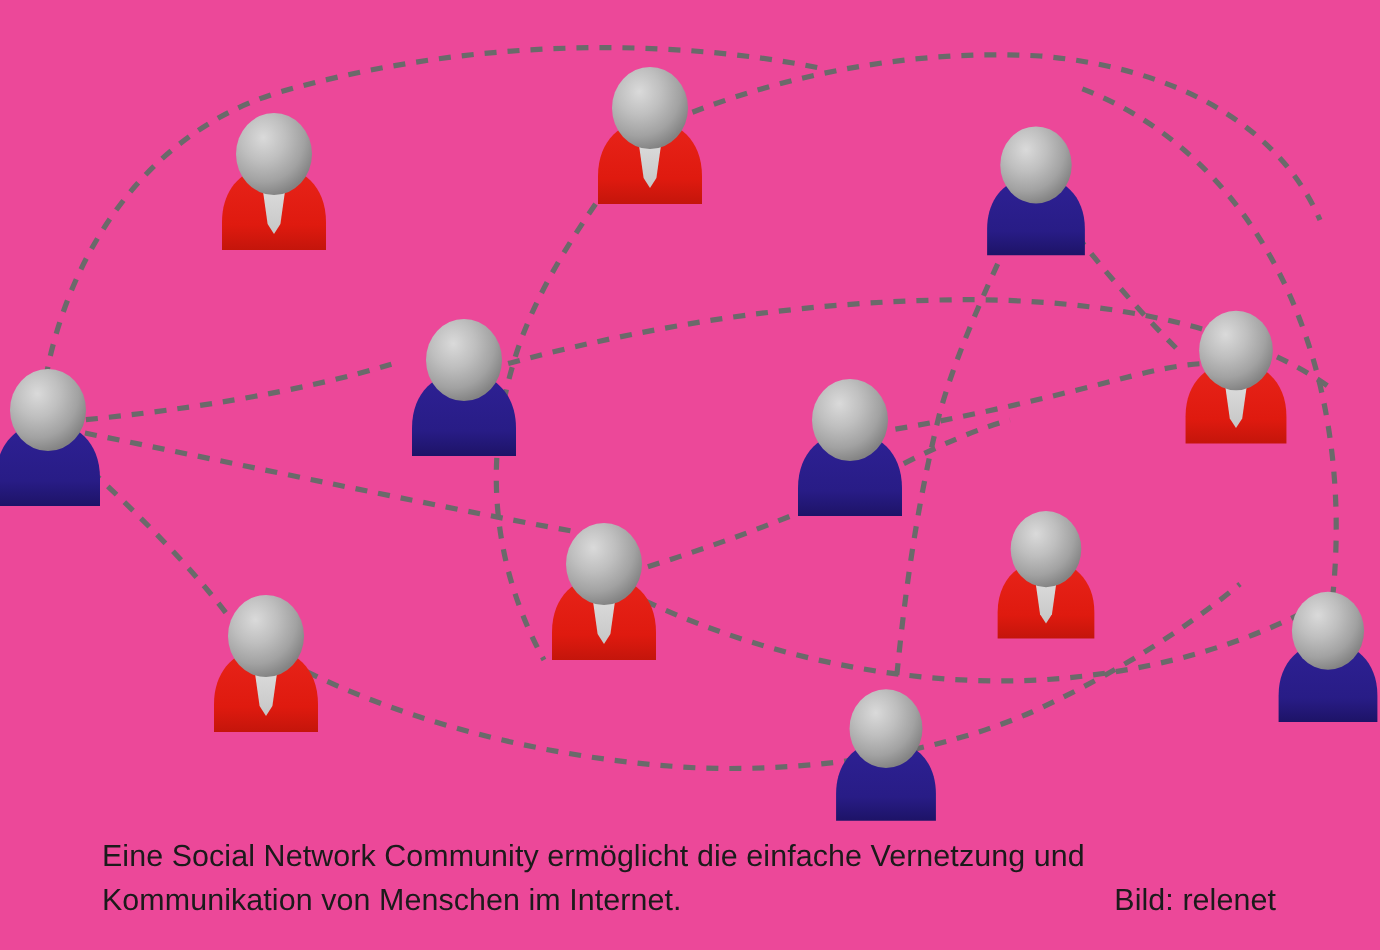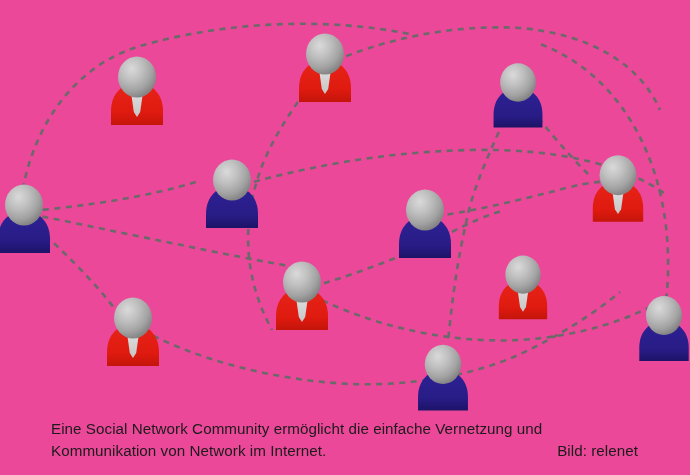--- a/index.html
+++ b/index.html
@@ -150,18 +150,18 @@
         <g transform="translate(443,372) scale(0.96)">
           <path d="M -26 40 L -26 26 C -26 8 -14 -2 0 -2 C 14 -2 26 8 26 26 L 26 40 Z" fill="url(#navyGrad)"></path>
           <ellipse cx="0" cy="-8" rx="19" ry="20.5" fill="url(#headGrad)"></ellipse>
         </g>
       </g>
   </svg>
 
   <div id="caption-block">
     <span class="caption-line">Eine Social Network Community ermöglicht die einfache Vernetzung und</span>
     <span class="caption-line caption-line-2">
-      <span>Kommunikation von Network im Internet.</span>
+      <span>Kommunikation von Menschen im Internet.</span>
       <span class="caption-credit">Bild: relenet</span>
     </span>
   </div>
 
 </div>
 
 </body></html>

